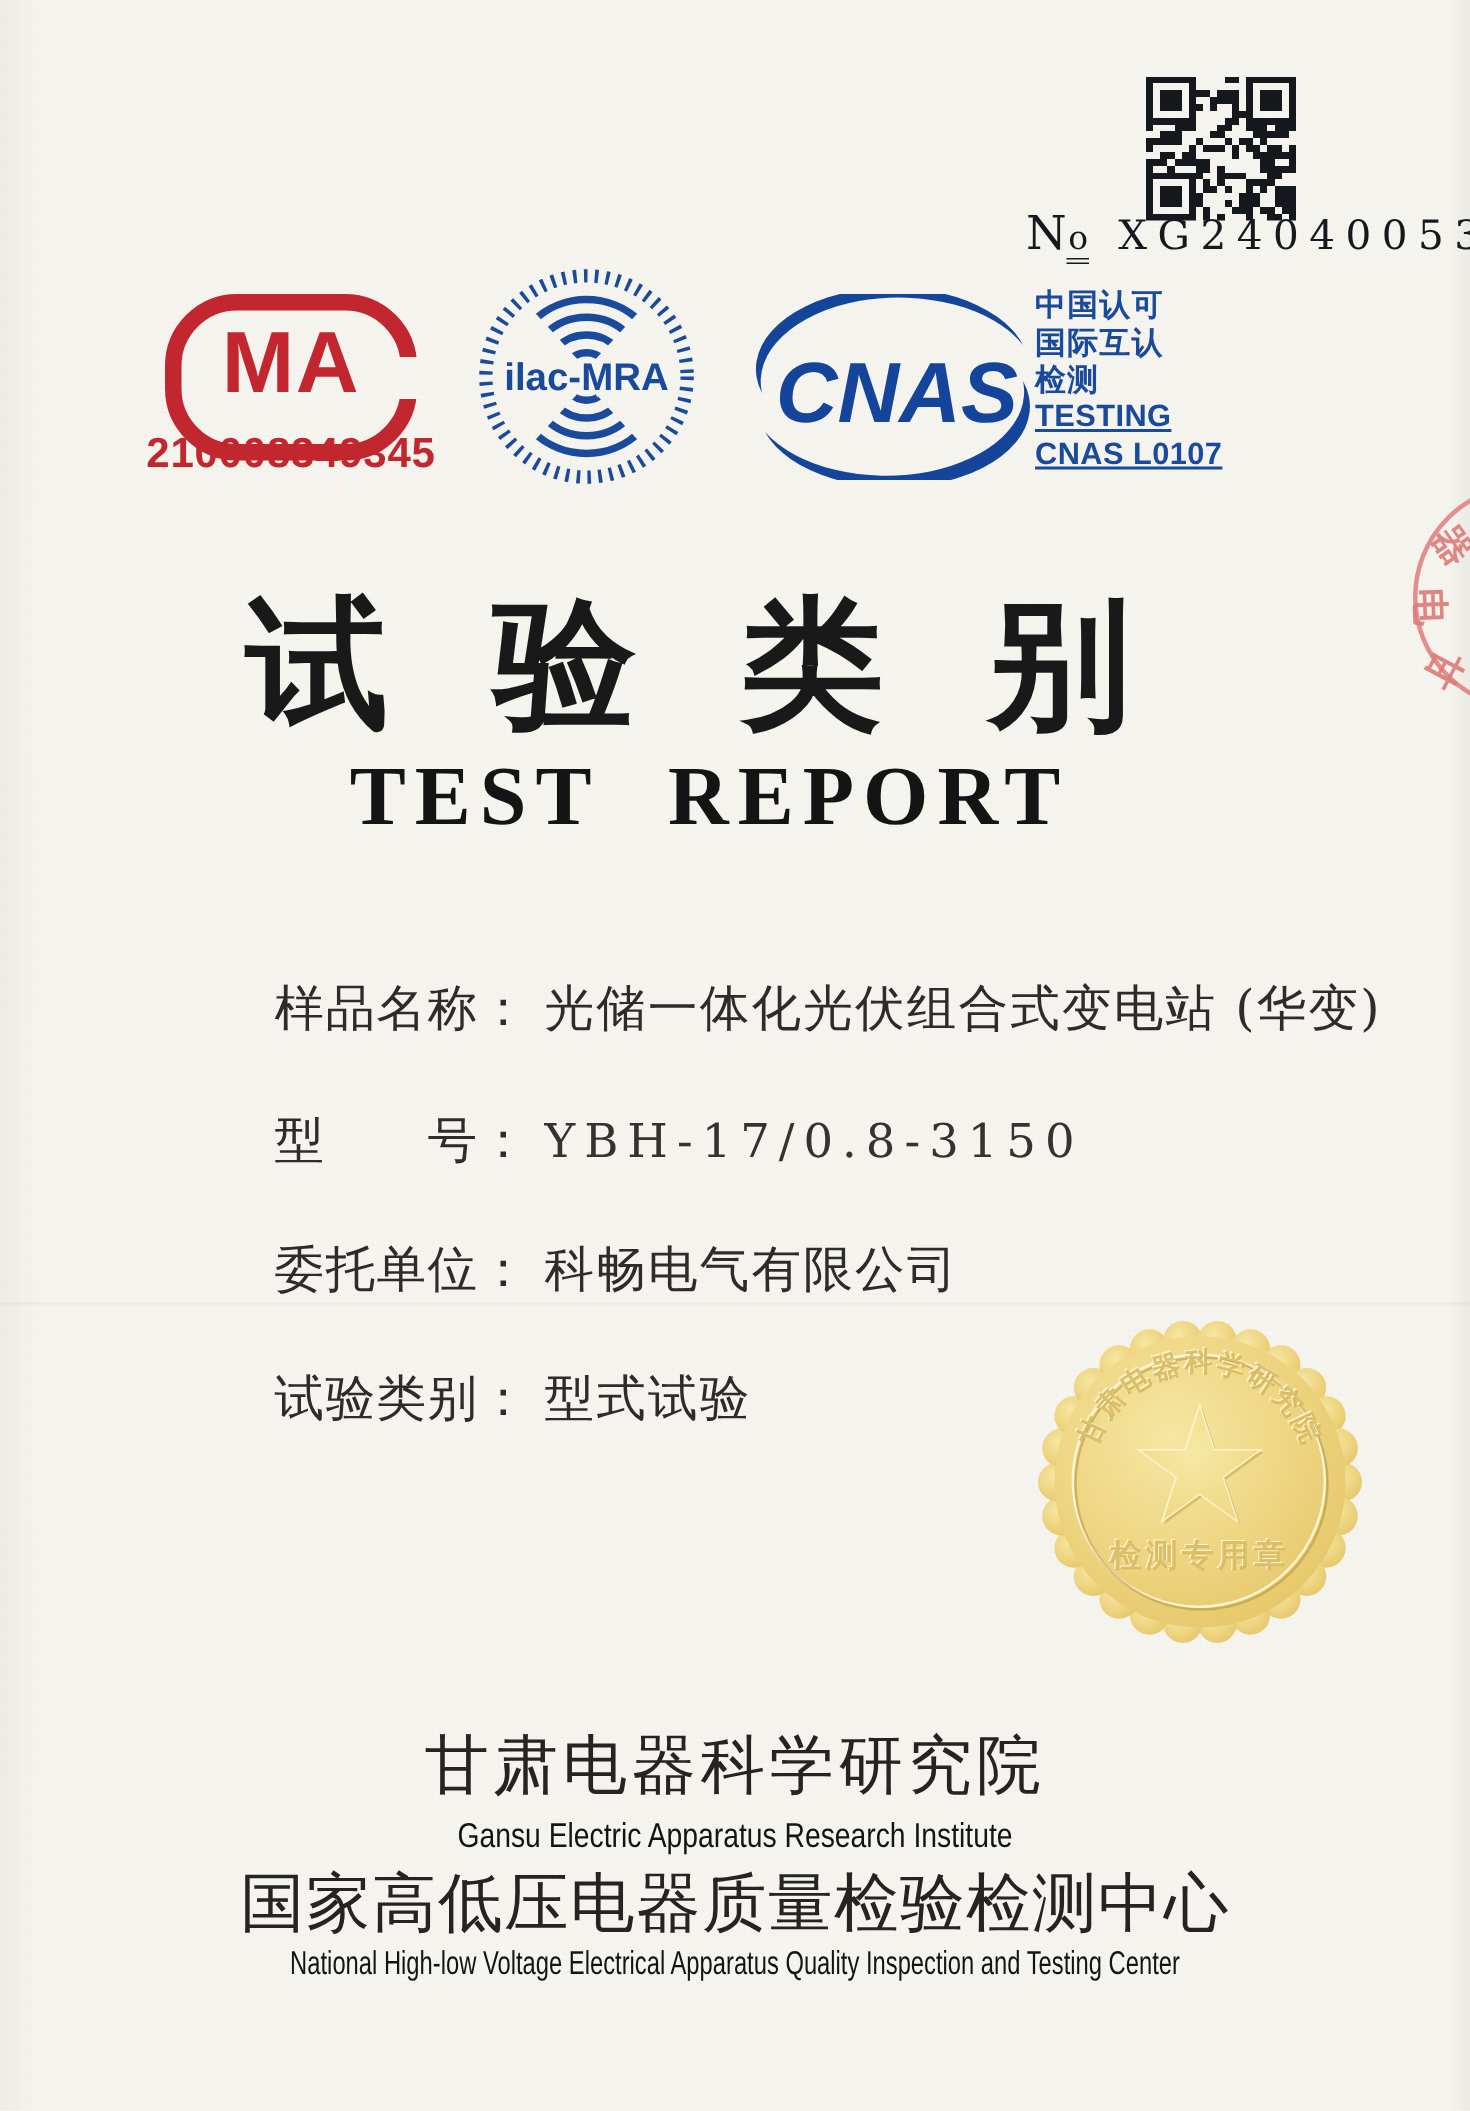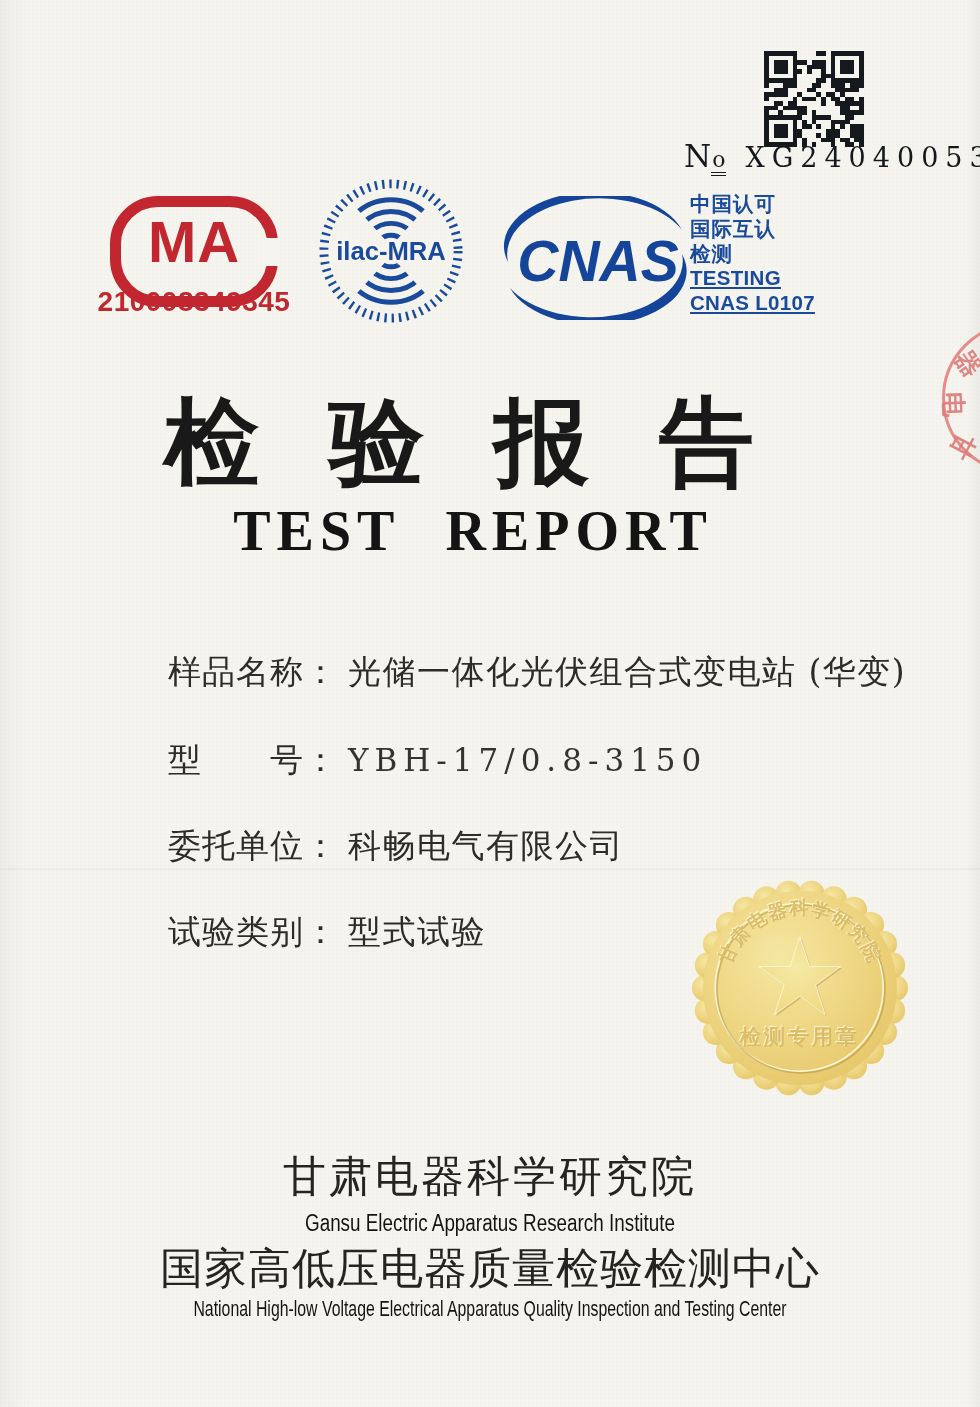--- a/index.html
+++ b/index.html
@@ -43,21 +43,21 @@
 
   
   .title-zh{position:absolute;left:164px;top:380px;white-space:nowrap;
     font-family:"DejaVu Sans",sans-serif;font-weight:700;font-size:95px;
     letter-spacing:70px;color:#191919;}
   .title-en{position:absolute;left:473px;top:499px;transform:translateX(-50%);
     white-space:nowrap;font-family:"Liberation Serif",serif;font-weight:700;
     font-size:56px;letter-spacing:6px;word-spacing:26px;color:#141414;}
 
   
-  .field{position:absolute;left:168px;white-space:nowrap;
+  .field{position:absolute;left:183px;white-space:nowrap;
     font-family:"DejaVu Serif",serif;font-size:33px;color:#2e2c2a;}
   .flabel{letter-spacing:1px;}
   .fvalue{margin-left:10px;letter-spacing:1.5px;}
   .fvalue.latin{letter-spacing:6px;font-size:31px;color:#35332f;}
 
   
   #seal-svg{position:absolute;left:692px;top:880px;width:216px;height:216px;}
   .seal-text{font-family:"DejaVu Sans",sans-serif;font-weight:600;}
 
   
@@ -376,21 +376,21 @@
   </svg>
 
   <div class="cnas-side">
     <div class="zh">中国认可</div>
     <div class="zh">国际互认</div>
     <div class="zh">检测</div>
     <div class="en">TESTING</div>
     <div class="en">CNAS L0107</div>
   </div>
 
-  <div class="title-zh">检验报告</div>
+  <div class="title-zh">试验类别</div>
   <div class="title-en">TEST REPORT</div>
 
   <div class="field" style="top:650px">
     <span class="flabel">样品名称：</span><span class="fvalue">光储一体化光伏组合式变电站 (华变)</span>
   </div>
   <div class="field" style="top:738px">
     <span class="flabel">型　　号：</span><span class="fvalue latin">YBH-17/0.8-3150</span>
   </div>
   <div class="field" style="top:824px">
     <span class="flabel">委托单位：</span><span class="fvalue">科畅电气有限公司</span>

